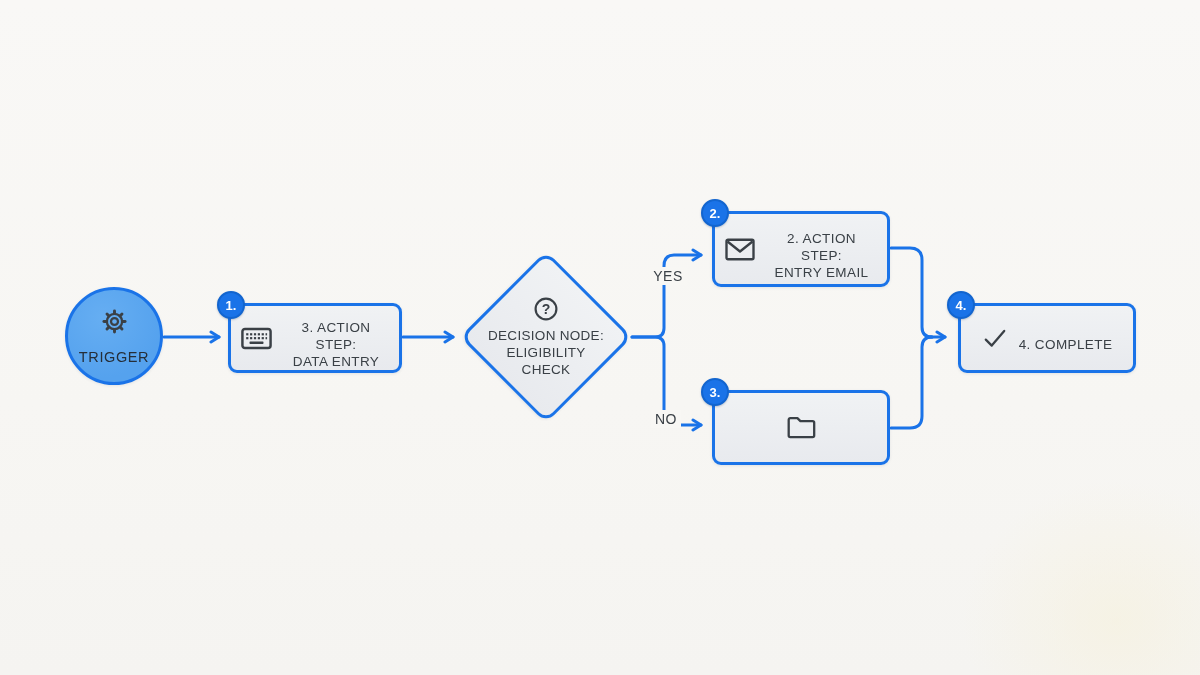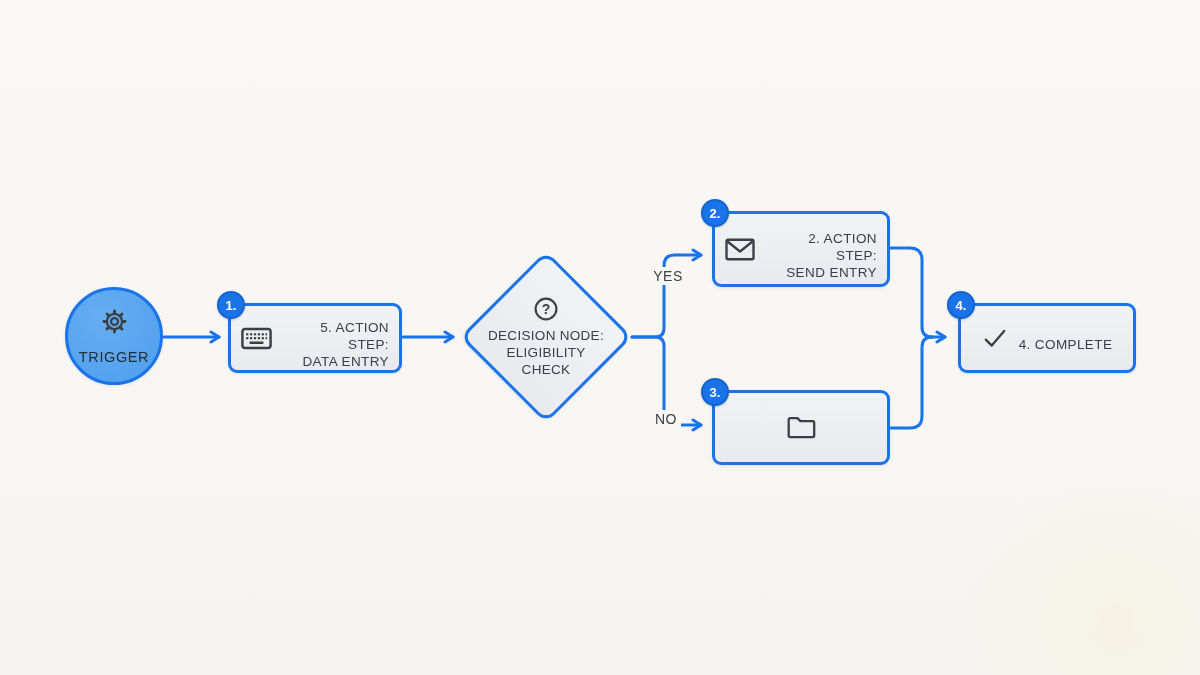--- a/index.html
+++ b/index.html
@@ -30,21 +30,21 @@
     background:linear-gradient(180deg,var(--node-fill-top),var(--node-fill-bot));
     box-shadow:0 1px 3px rgba(40,60,90,.10);
   }
   .box{
     border-radius:9px;
     display:flex;align-items:center;justify-content:center;
     gap:11px;padding:6px 10px;
   }
   .box .txt{
     font-size:13.5px;line-height:17px;letter-spacing:.4px;
-    text-align:right;color:var(--ink);margin-top:12px;
+    text-align:center;color:var(--ink);margin-top:12px;
   }
   .circle{
     border-radius:50%;
     display:flex;flex-direction:column;align-items:center;justify-content:center;
     background:radial-gradient(circle at 38% 30%, #66aef2, var(--trigger-fill) 70%);
     gap:14px;
   }
   .circle .txt{font-size:14.5px;letter-spacing:.6px;color:#252e38;}
   .diamond{
     border-radius:12px;
@@ -128,21 +128,21 @@
         <rect x="4" y="7.4" width="1.7" height="1.7"></rect>
           <rect x="7" y="7.4" width="1.7" height="1.7"></rect>
         <rect x="10" y="7.4" width="1.7" height="1.7"></rect>
           <rect x="13" y="7.4" width="1.7" height="1.7"></rect>
         <rect x="16" y="7.4" width="1.7" height="1.7"></rect>
           <rect x="19" y="7.4" width="1.2" height="1.7"></rect>
         <rect x="6.6" y="10.8" width="10.8" height="1.9" rx="0.5"></rect>
       </g>
     </svg>
     <div class="txt">
-      <div>5. ACTION STEP:</div>
+      <div>3. ACTION STEP:</div>
       <div>DATA ENTRY</div>
     </div>
   </div>
 
   <div class="node diamond" style="left:485px;top:276px;width:122px;height:122px;">
     <div class="inner">
       <svg class="icon" width="26" height="26" viewBox="0 0 24 24">
         <circle cx="12" cy="12" r="9.6" fill="none" stroke="currentColor" stroke-width="2"></circle>
         <text x="12" y="16.6" text-anchor="middle" font-size="13" font-weight="bold" font-family="Liberation Sans, sans-serif" fill="currentColor">?</text>
       </svg>
@@ -158,21 +158,21 @@
   <div class="edge-label" style="left:666px;top:383px;margin-top:36px;">NO</div>
 
   <div class="node box" style="left:712px;top:211px;width:178px;height:76px;">
     <div class="badge">2.</div>
     <svg class="icon" width="30" height="23" viewBox="0 0 24 18">
       <rect x="1.2" y="1.2" width="21.6" height="15.6" rx="1.2" fill="none" stroke="currentColor" stroke-width="1.9"></rect>
       <path d="M2,2.6 L12,10.6 L22,2.6" fill="none" stroke="currentColor" stroke-width="1.9" stroke-linejoin="round"></path>
     </svg>
     <div class="txt">
       <div>2. ACTION STEP:</div>
-      <div>SEND ENTRY</div>
+      <div>ENTRY EMAIL</div>
     </div>
   </div>
 
   <div class="node box" style="left:712px;top:390px;width:178px;height:75px;">
     <div class="badge">3.</div>
     <svg class="icon" width="29" height="23" viewBox="0 0 24 19">
       <path d="M1.4,16.2 V3 a1.3,1.3 0 0 1 1.3,-1.3 h5.9 l2.5,2.5 h10.1 a1.3,1.3 0 0 1 1.3,1.3 v10.7 a1.3,1.3 0 0 1 -1.3,1.3 h-18.5 a1.3,1.3 0 0 1 -1.3,-1.3 z" fill="none" stroke="currentColor" stroke-width="1.9" stroke-linejoin="round"></path>
     </svg>
   </div>
 

